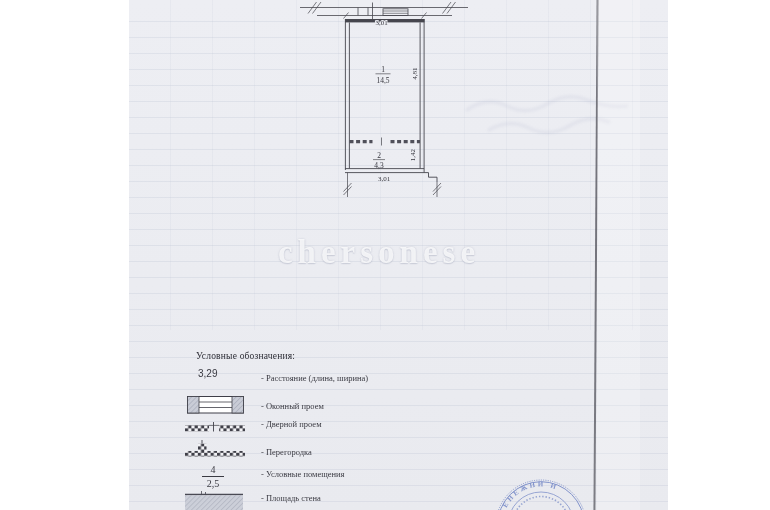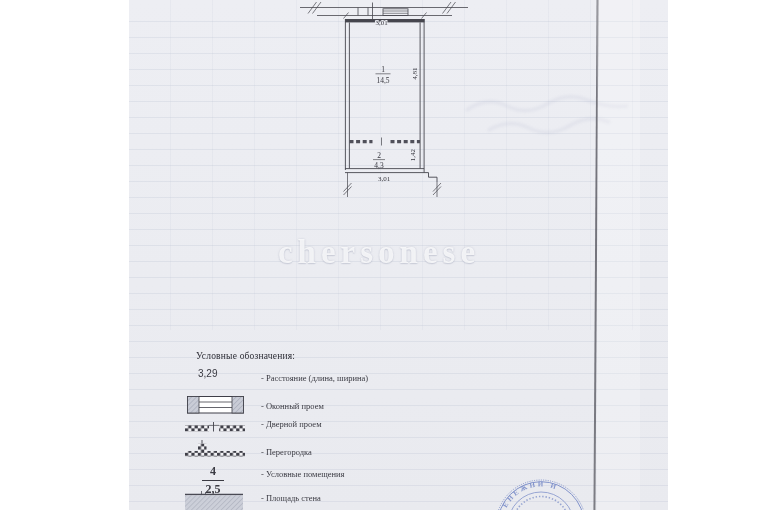--- a/index.html
+++ b/index.html
@@ -49,21 +49,21 @@
   .distance-example{
     position:absolute;left:69px;top:368px;
     font-family:"Liberation Sans",sans-serif;font-size:10px;color:#3a3a42;
   }
   .legend-label{position:absolute;left:116px;font-size:8.5px;color:#3a3a42;white-space:nowrap;margin-left:16px;}
   .lab-1{top:373px}.lab-2{top:401px}.lab-3{top:419px}.lab-4{top:447px}.lab-5{top:469px}.lab-6{top:493px}
   .sym{position:absolute;}
   .sym-window{left:58px;top:396px;}
   .sym-door{left:56px;top:422px;}
   .sym-partition{left:56px;top:440px;}
-  .sym-area{left:70px;top:464px;width:28px;text-align:center;font-size:12px;color:#3a3a42;font-weight:bold;}
+  .sym-area{left:70px;top:464px;width:28px;text-align:center;font-size:10px;color:#3a3a42;}
   .sym-area .bar{display:block;width:22px;margin:1px auto;border-top:1px solid #3a3a42;height:0;}
   .sym-bearing{left:56px;top:491px;}
   .stamp{position:absolute;left:365px;top:477px;}
   .bleed{position:absolute;left:330px;top:78px;opacity:.11;filter:blur(1.5px);}
   svg text{font-family:"Liberation Serif",serif;}
 </style>
 </head>
 <body>
 
 <svg width="0" height="0" style="position:absolute" aria-hidden="true">

